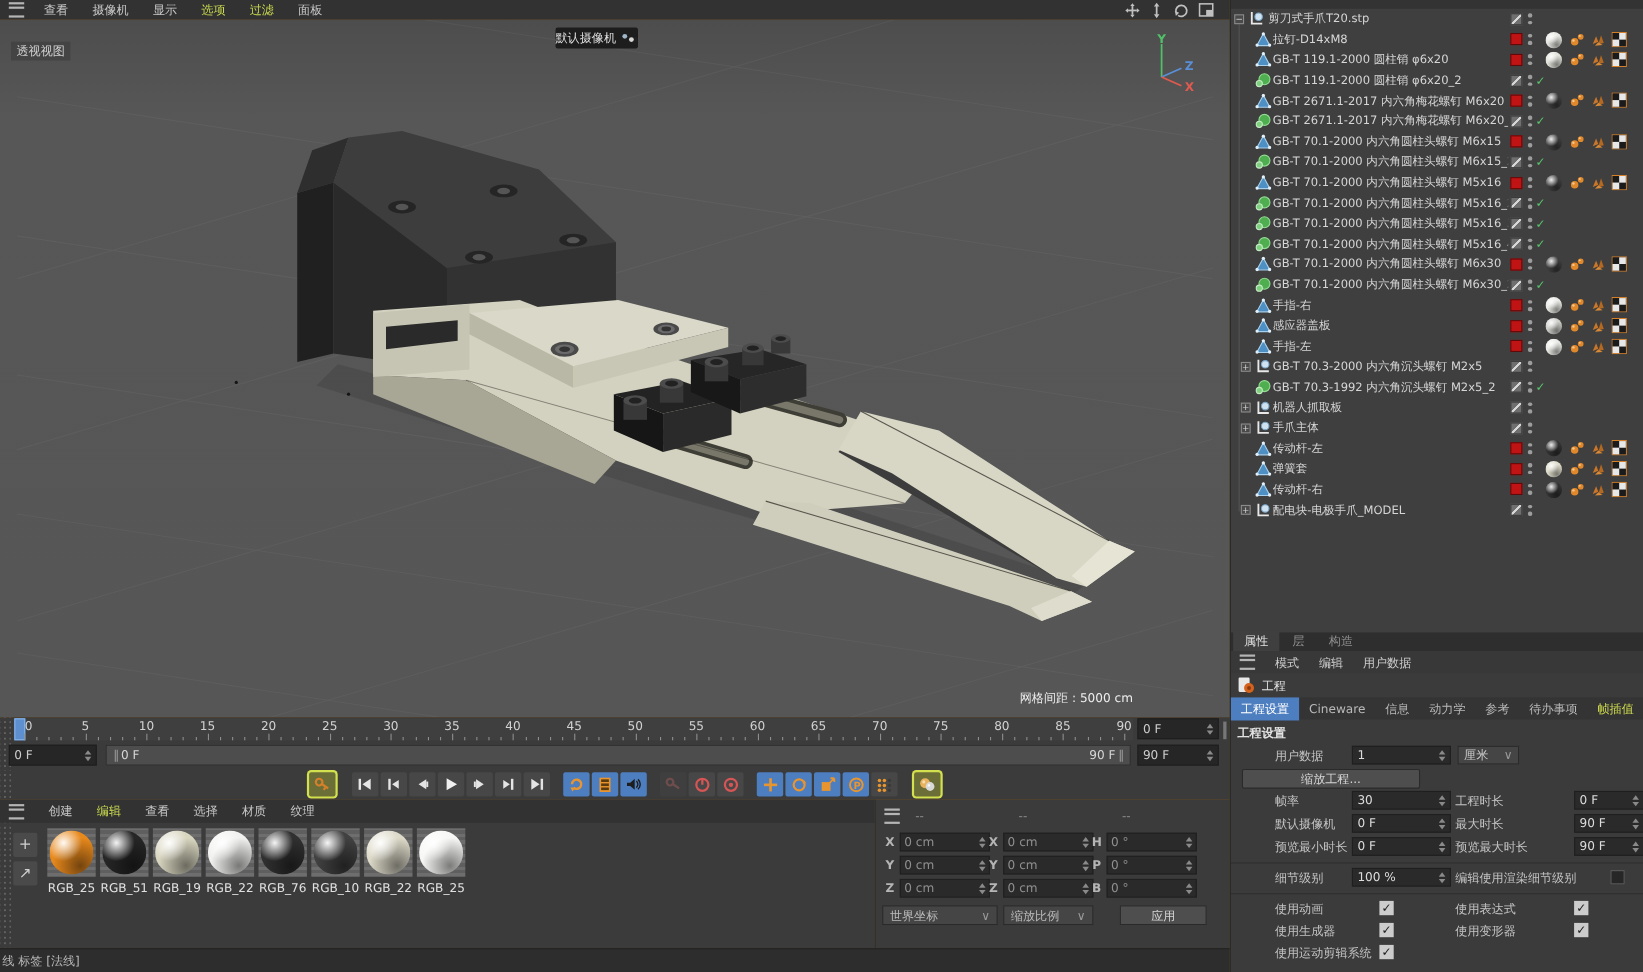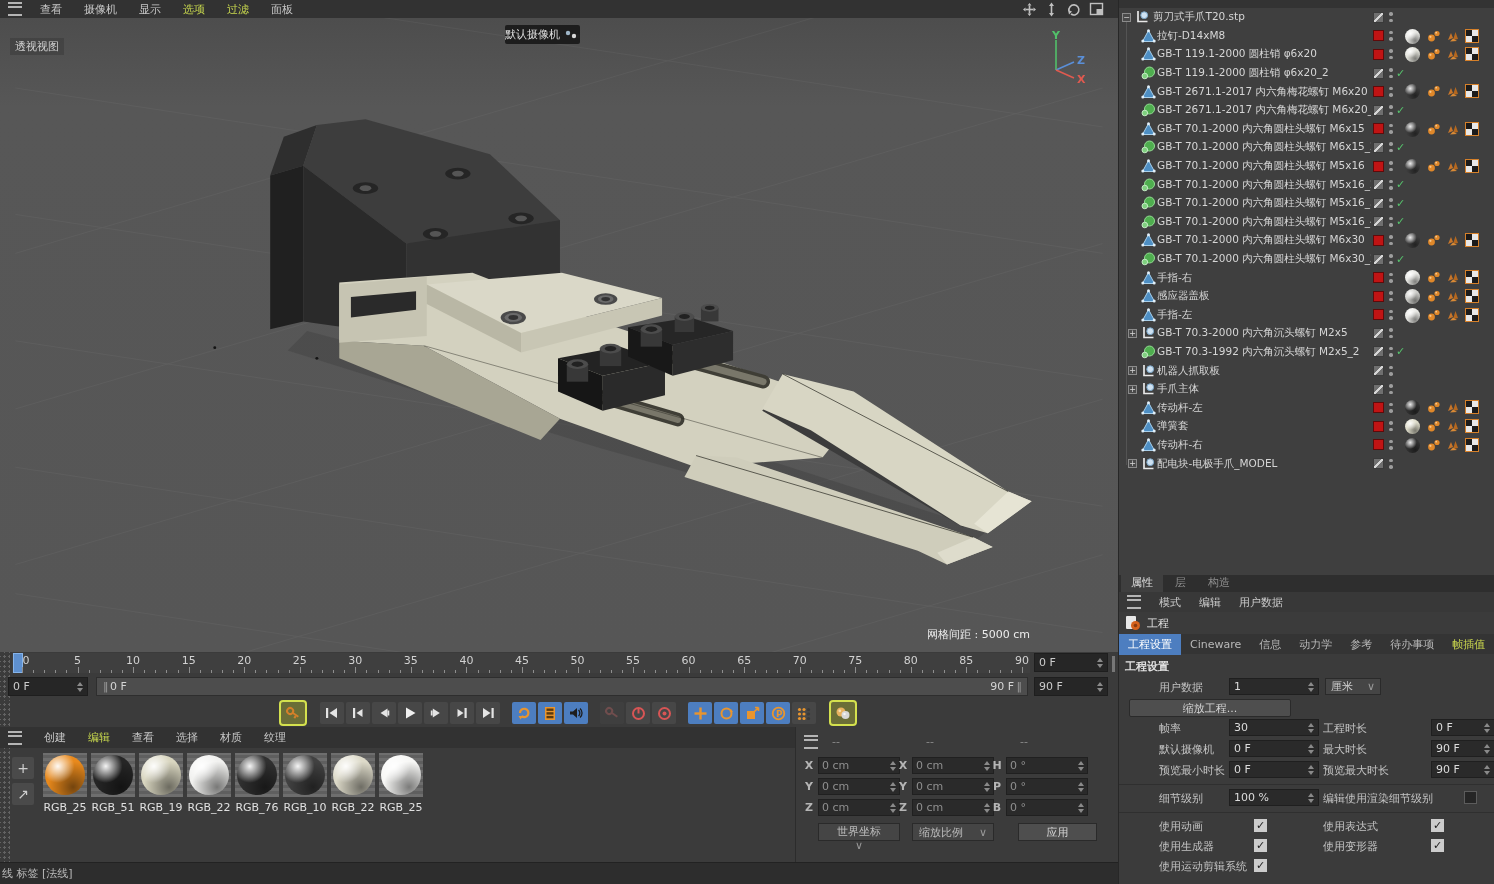--- a/index.html
+++ b/index.html
@@ -733,21 +733,21 @@
           <div class="co-row" style="left: 196px; top: 72px;">
             <span class="co-label">B</span>
             <span class="co-field">
               <span>0 °</span>
               <span class="spin">
                 <i class="up"></i>
                 <i class="dn"></i>
               </span>
             </span>
           </div>
-          <span class="co-dd" style="position: absolute; left: 22px; top: 96px; width: 82px; flex-direction: column;">
+          <span class="co-dd" style="position: absolute; left: 6px; top: 96px; width: 105px;">
             <span>世界坐标</span>
             <span style="color:#999;">∨</span>
           </span>
           <span class="co-dd" style="position: absolute; left: 116px; top: 96px; width: 82px;">
             <span>缩放比例</span>
             <span style="color:#999;">∨</span>
           </span>
           <span class="co-btn" style="position: absolute; left: 222px; top: 96px; width: 79px;">应用</span>
         </div>
     </div>

